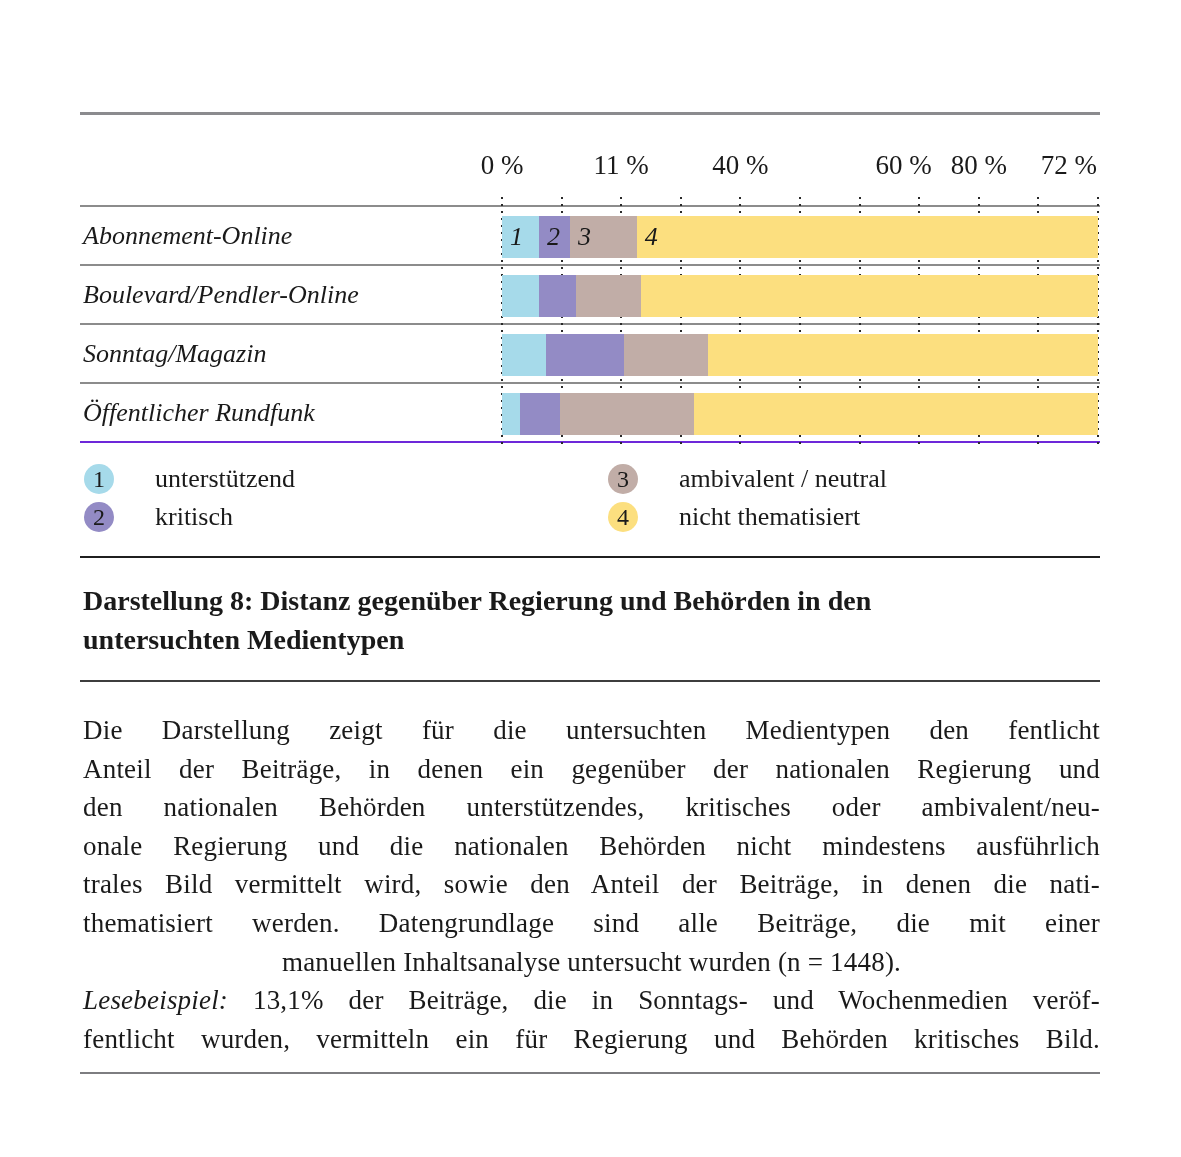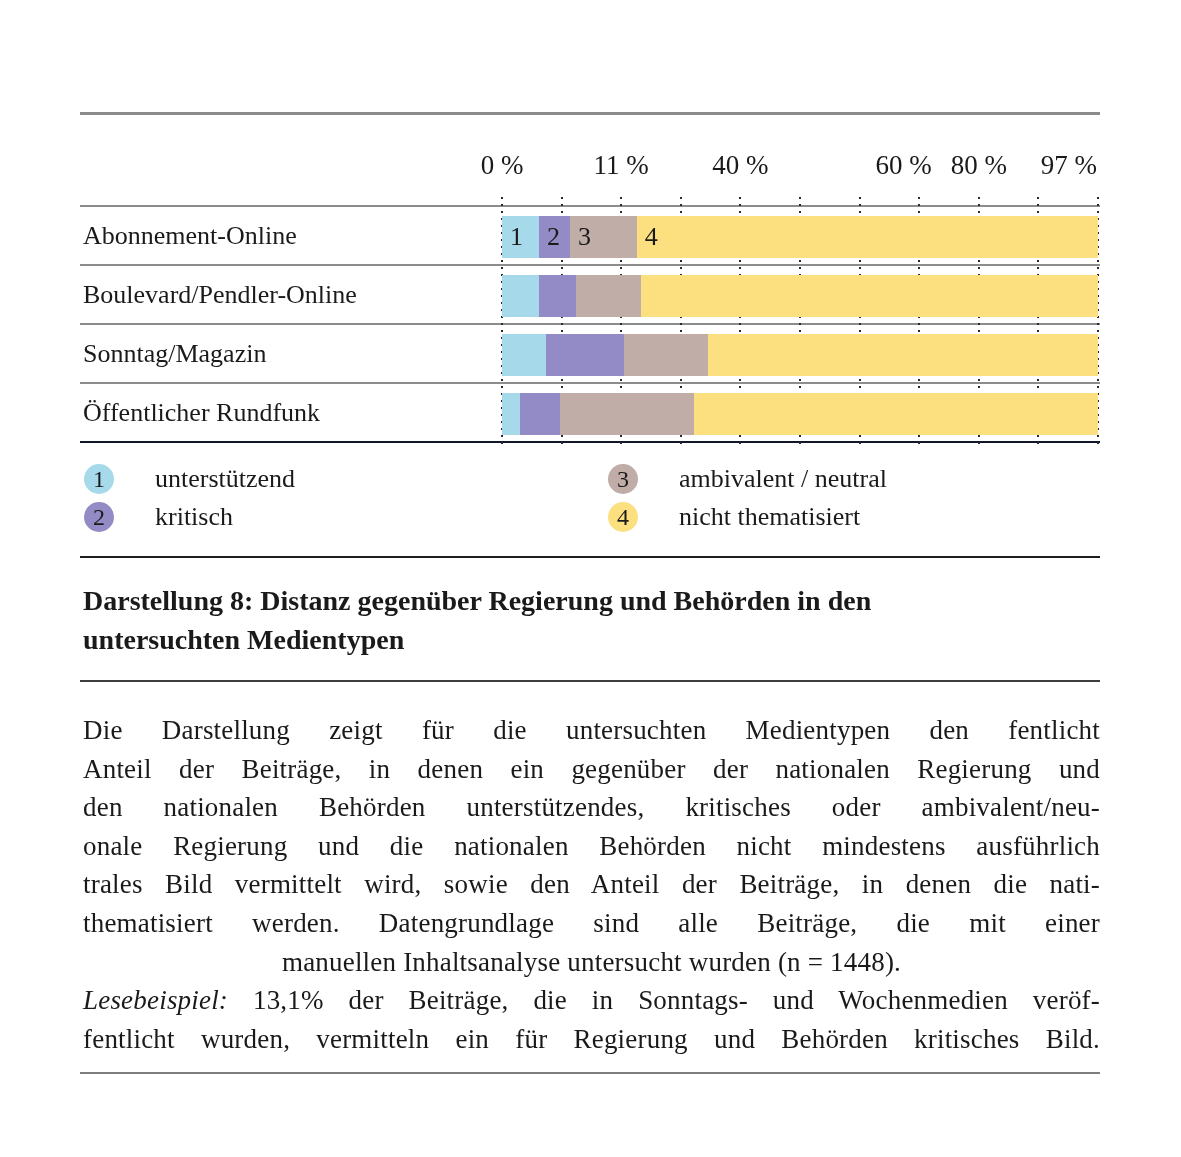--- a/index.html
+++ b/index.html
@@ -18,21 +18,21 @@
 
   
   #axis-row { position:absolute; top:125px; left:0; width:1020px; height:80px; }
   .tick-label { position:absolute; bottom:24px; transform:translateX(-50%);
                 font-size:27px; white-space:nowrap; }
   .tick-label.last { transform:none; left:auto !important; right:3px; }
 
   
   #chart-rows { position:absolute; top:205px; left:0; width:1020px; }
   .row { position:relative; height:57px; border-top:2px solid #8c8c8c; }
-  #chart-rows { border-bottom:2px solid #0f172a; }
+  #chart-rows { border-bottom:2px solid #6d28d9;font-style:italic; }
   .row-label { position:absolute; left:3px; top:50%; transform:translateY(-50%);
                font-size:26px; white-space:nowrap; z-index:3; }
   .bar { position:absolute; left:422px; top:9px; width:596px; height:42px;
          display:flex; z-index:2; }
   .seg { height:100%; }
   .seg-num { font-size:26px; line-height:42px; padding-left:8px; display:block; }
 
   #gridlines { position:absolute; left:0; top:-8px; bottom:-8px; width:1020px;
                z-index:1; pointer-events:none; }
   .gridline { position:absolute; top:0; bottom:0; width:2px;
@@ -64,21 +64,21 @@
 
 <div class="container">
   <div id="rule-top" class="rule"></div>
 
   <div id="axis-row">
       <div class="tick-label" style="left: 422px;">0 %</div>
       <div class="tick-label" style="left: 541.2px;">11 %</div>
       <div class="tick-label" style="left: 660.4px;">40 %</div>
       <div class="tick-label" style="left: 779.6px; margin-left: 44px;">60 %</div>
       <div class="tick-label" style="left: 898.8px;">80 %</div>
-      <div class="tick-label last" style="left: 1018px;">97 %</div>
+      <div class="tick-label last" style="left: 1018px;">72 %</div>
     </div>
 
   <div id="chart-rows">
     <div id="gridlines">
         <div class="gridline" style="left: 421px;"></div>
         <div class="gridline" style="left: 480.6px;"></div>
         <div class="gridline" style="left: 540.2px;"></div>
         <div class="gridline" style="left: 599.8px;"></div>
         <div class="gridline" style="left: 659.4px;"></div>
         <div class="gridline" style="left: 719px;"></div>

